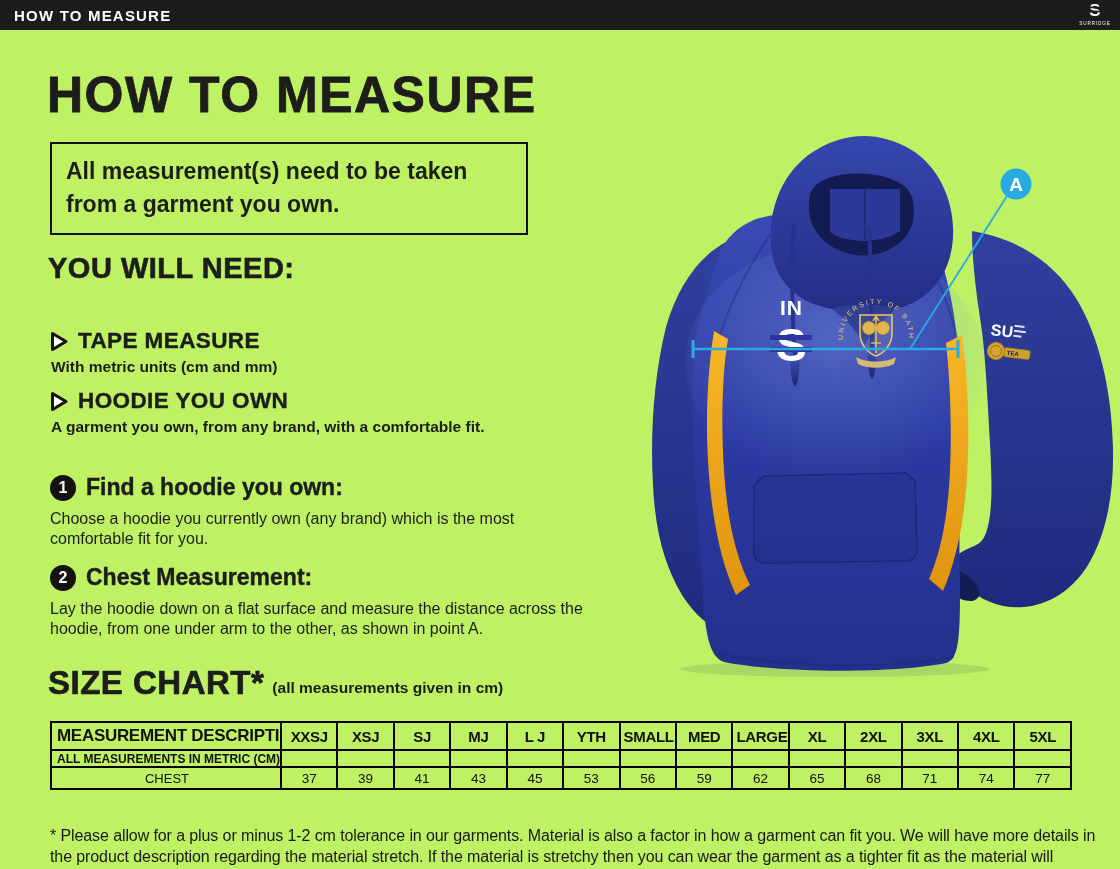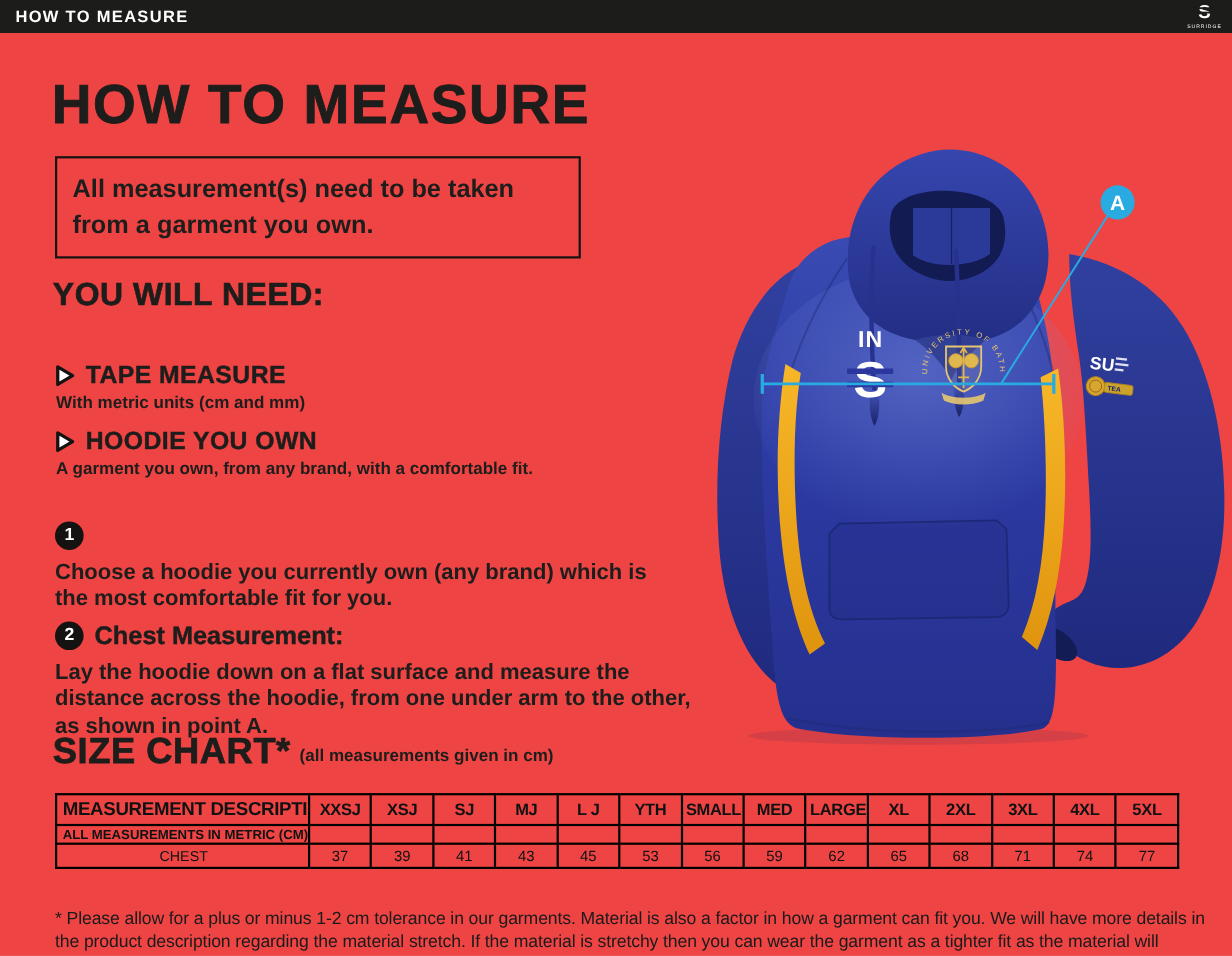--- a/index.html
+++ b/index.html
@@ -1,16 +1,16 @@
 <!DOCTYPE html>
 <html><head>
 <meta charset="utf-8">
 <style>
   html,body{margin:0;padding:0;background:#fff;}
-  .page{position:relative;width:1120px;height:869px;background:#ef4444;overflow:hidden;
+  .page{position:relative;width:1120px;height:869px;background:#bef264;overflow:hidden;
         font-family:"Liberation Sans", sans-serif;color:#1d1d1b;}
   
   .topbar{position:absolute;top:0;left:0;width:1120px;height:30px;background:#1c1c1a;
           display:flex;align-items:center;}
   .topbar-title{margin-left:14px;color:#fff;font-size:15px;font-weight:bold;letter-spacing:1.2px;}
   .topbar-brand{margin-left:auto;margin-right:8px;display:flex;align-items:center;}
   
   .h1{position:absolute;left:47px;top:66px;font-size:50px;font-weight:bold;
       letter-spacing:1.5px;-webkit-text-stroke:0.8px #1d1d1b;white-space:nowrap;}
   .notice-box{position:absolute;left:50px;top:142px;width:446px;border:2.5px solid #151312;
@@ -24,21 +24,21 @@
   .need-title{font-size:22.5px;font-weight:bold;letter-spacing:0.4px;
       -webkit-text-stroke:0.4px #1d1d1b;white-space:nowrap;}
   .need-desc{margin-top:4px;margin-left:1px;font-size:15.5px;font-weight:bold;white-space:nowrap;}
   .step{position:absolute;left:50px;}
   .step.first{top:474px;}
   .step.second{top:564px;}
   .step-head{display:flex;align-items:center;gap:10px;}
   .step-badge{display:inline-block;width:26px;height:26px;border-radius:50%;background:#151312;
       color:#fff;font-size:16px;font-weight:bold;line-height:26px;text-align:center;flex:0 0 auto;}
   .step-title{font-size:23px;font-weight:bold;-webkit-text-stroke:0.4px #1d1d1b;white-space:nowrap;}
-  .step-desc{margin-top:8px;font-size:20px;font-weight:bold;line-height:1.22;}
+  .step-desc{margin-top:8px;font-size:16px;font-weight:normal;line-height:1.22;}
   .step.first .step-desc{width:545px;}
   .step.second .step-desc{width:578px;}
   
   .size-heading{position:absolute;left:48px;top:664px;display:flex;align-items:flex-end;}
   .size-heading .big{font-size:33px;font-weight:bold;letter-spacing:0.5px;
       -webkit-text-stroke:0.7px #1d1d1b;white-space:nowrap;}
   .size-heading .small{font-size:15.5px;font-weight:bold;margin-left:8px;margin-bottom:5px;white-space:nowrap;}
   .size-table{position:absolute;left:50px;top:721px;width:1022px;border-collapse:collapse;
       table-layout:fixed;color:#111;}
   .size-table col.c-desc{width:230px;}
@@ -94,20 +94,21 @@
         <path d="M2.5,2.5 L16,10.5 L2.5,18.5 Z" fill="#ffffff" stroke="#151312" stroke-width="3" stroke-linejoin="round"></path>
       </svg>
       <span class="need-title">HOODIE YOU OWN</span>
     </div>
     <div class="need-desc">A garment you own, from any brand, with a comfortable fit.</div>
   </div>
 
   <div class="step first">
     <div class="step-head">
       <span class="step-badge">1</span>
+      <span class="step-title">Find a hoodie you own:</span>
     </div>
     <div class="step-desc">Choose a hoodie you currently own (any brand) which is the most comfortable fit for you.</div>
   </div>
 
   <div class="step second">
     <div class="step-head">
       <span class="step-badge">2</span>
       <span class="step-title">Chest Measurement:</span>
     </div>
     <div class="step-desc">Lay the hoodie down on a flat surface and measure the distance across the hoodie, from one under arm to the other, as shown in point A.</div>

